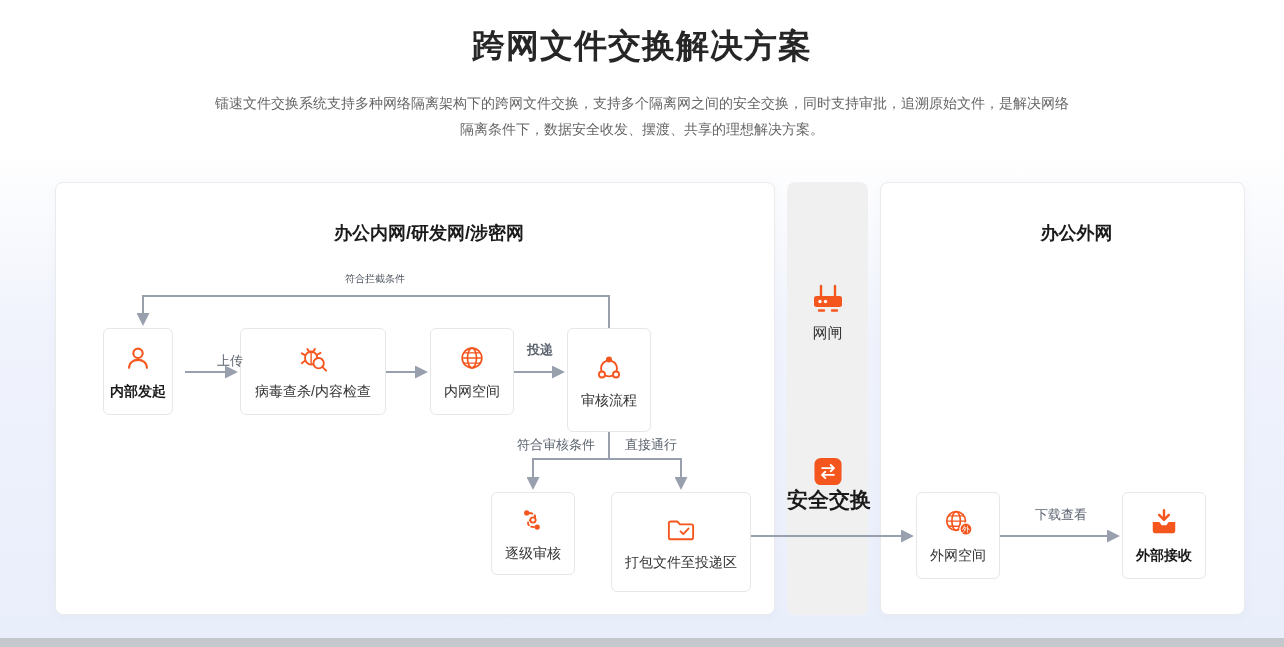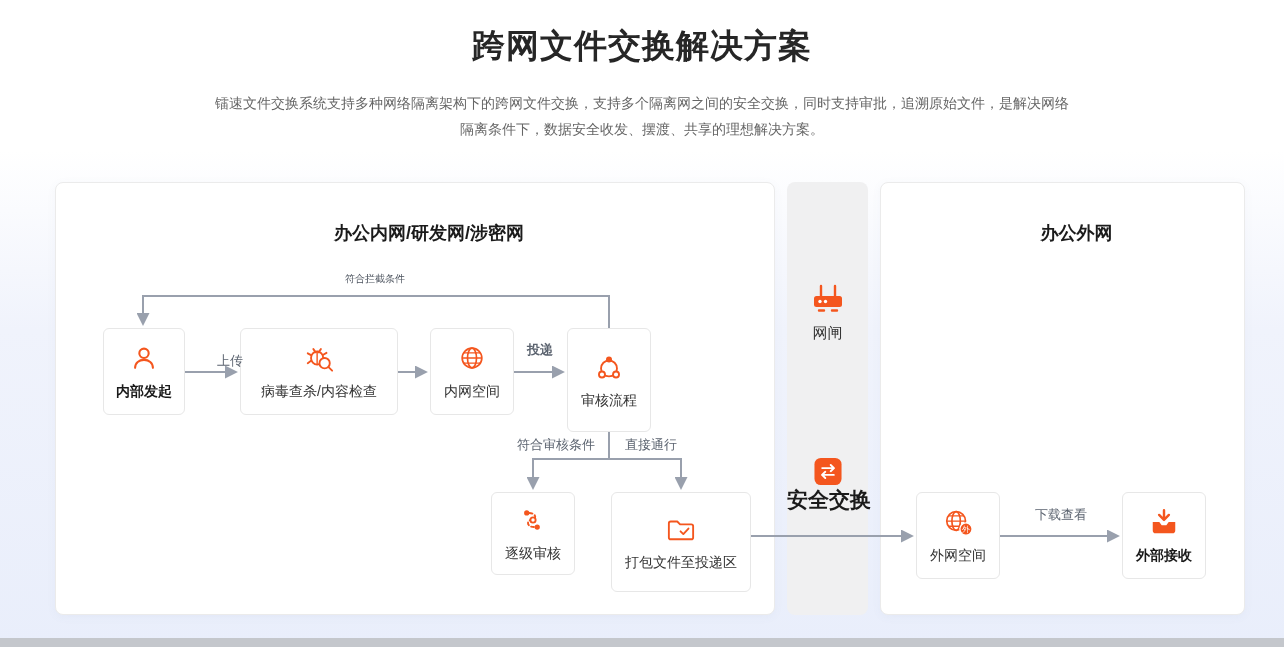--- a/index.html
+++ b/index.html
@@ -107,31 +107,31 @@
       <path d="M514 372 H563" marker-end="url(#arrow)"></path>
       <path d="M609 328 V296 H143 V324" marker-end="url(#arrow)"></path>
       <path d="M609 415 V459"></path>
       <path d="M609 459 H533 V488" marker-end="url(#arrow)"></path>
       <path d="M609 459 H681 V488" marker-end="url(#arrow)"></path>
       <path d="M751 536 H912" marker-end="url(#arrow)"></path>
       <path d="M1000 536 H1118" marker-end="url(#arrow)"></path>
     </g>
   </svg>
 
-  <div class="node bold" style="left:103px;top:328px;width:82px;height:87px;">
+  <div class="node bold" style="left:103px;top:328px;width:70px;height:87px;">
     <span class="icon">
       <svg viewBox="0 0 32 32" width="30" height="30" fill="none" stroke="#F4561E" stroke-width="2.2" stroke-linecap="round">
         <circle cx="16" cy="11" r="5"></circle>
         <path d="M6.5 26.5 c0-5.5 4.3-8.5 9.5-8.5 s9.5 3 9.5 8.5"></path>
       </svg>
     </span>
     <span>内部发起</span>
   </div>
 
-  <div class="node" style="left:240px;top:328px;width:158px;height:87px;">
+  <div class="node" style="left:240px;top:328px;width:146px;height:87px;">
     <span class="icon">
       <svg viewBox="0 0 34 32" width="32" height="30" fill="none" stroke="#F4561E" stroke-width="2" stroke-linecap="round">
         <path d="M11 6.5 L13.5 10 M19 6.5 L16.5 10"></path>
         <ellipse cx="15" cy="16" rx="6.5" ry="7"></ellipse>
         <path d="M15 9 v14" stroke-width="1.5"></path>
         <path d="M8.5 13 L5 11 M8.5 19 L5 21.5 M21.5 12.5 L25 10.5"></path>
         <circle cx="23" cy="21.5" r="5.5" fill="#fff"></circle>
         <path d="M27.2 25.7 L31 29.5"></path>
       </svg>
     </span>

